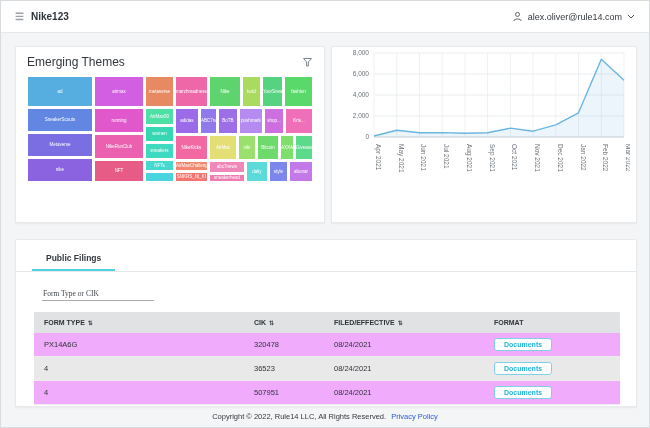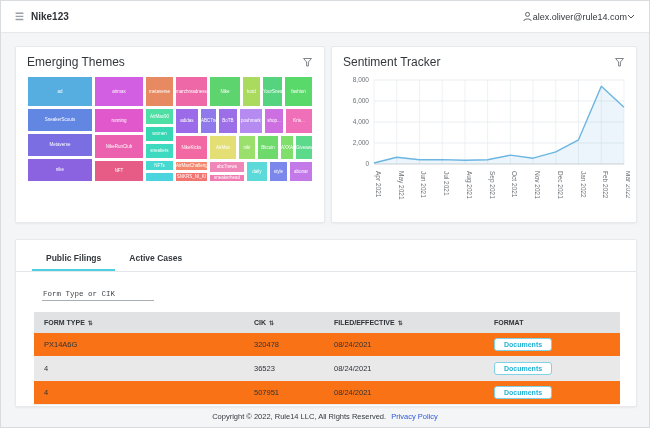--- a/index.html
+++ b/index.html
@@ -10,21 +10,21 @@
     position:relative;
     overflow:hidden;
     border:1px solid #d9dcdf;
   }
   
   .topbar{position:absolute;top:0;left:0;right:0;height:32px;background:#fff;
     border-bottom:1px solid #e6e8ea;display:flex;align-items:center;
     justify-content:space-between;padding:0 14px;}
   .brand{display:flex;align-items:center;gap:7px;font-size:10px;font-weight:bold;color:#2e3338;}
   .menu-ic{font-size:10px;color:#9aa0a6;cursor:pointer;}
-  .user{display:flex;align-items:center;font-size:9px;color:#34393e;cursor:pointer;}
+  .user{display:flex;align-items:center;gap:5px;font-size:9px;color:#34393e;cursor:pointer;}
   
   .card{position:absolute;background:#fff;border:1px solid #e7e9eb;border-radius:2px;
     box-shadow:0 1px 2px rgba(0,0,0,.05);}
   #card-themes{left:14px;top:45px;width:310px;height:177px;}
   #card-sentiment{left:330px;top:45px;width:306px;height:177px;}
   .card-hd{display:flex;justify-content:space-between;align-items:center;padding:8px 11px 5px;}
   .card-title{font-size:12px;color:#33383d;}
   .funnel{cursor:pointer;display:block;}
   
   .treemap{position:relative;margin:2px 11px 0;width:286px;height:106px;}
@@ -33,27 +33,27 @@
   
   #sent-svg{display:block;margin-left:6px;}
   
   #legal-card{left:14px;top:238px;width:622px;height:168px;}
   .legal-title{font-size:9px;color:#2e3338;padding:12px 0 0 18px;}
   .tabs{display:flex;margin-top:9px;border-bottom:1px solid #e4e7e9;padding-left:16px;}
   .tab{font-size:8.5px;color:#33383d;padding:4px 14px 6px;cursor:pointer;font-weight:600;}
   .tab.active{border-bottom:2px solid #4dd0e1;}
   .filter-field{margin:10px 0 0 26px;}
   .filter-field input{border:none;border-bottom:1px solid #a9aeb3;width:112px;font-size:7.5px;
-    padding:2px 1px;color:#33383d;background:transparent;outline:none;font-family:Liberation Mono, monospace;}
+    padding:2px 1px;color:#33383d;background:transparent;outline:none;font-family:Liberation Serif, serif;}
   .filter-field input::placeholder{color:#42474c;opacity:1;}
   table{border-collapse:collapse;margin:11px 18px 0;width:586px;table-layout:fixed;}
   th.c1{width:210px;} th.c2{width:80px;} th.c3{width:160px;} th.c4{width:136px;}
   thead th{background:#e1e2e3;font-size:7px;color:#2e3338;text-align:left;
     padding:7px 0 7px 10px;font-weight:bold;cursor:pointer;}
-  tbody td{font-size:7.5px;color:#2e3338;padding:5px 0 5px 10px;border-bottom:1px solid #ececec;background:#f97316;}
+  tbody td{font-size:7.5px;color:#2e3338;padding:5px 0 5px 10px;border-bottom:1px solid #ececec;background:#f0abfc;}
   tr.alt td{background:#e9e9ea;}
   .doc-btn{border:1px solid #7fd2e6;color:#22b3d9;background:#fff;border-radius:3px;
     font-size:7px;font-weight:bold;padding:2px 9px;cursor:pointer;font-family:inherit;}
   .sort{font-size:6px;color:#4a4f54;margin-left:3px;}
   
   .footer{position:absolute;left:0;right:0;top:411px;text-align:center;font-size:7.5px;color:#33383d;}
   .footer a{color:#2d5bd9;text-decoration:none;margin-left:3px;}
 </style>
 </head>
 <body>
@@ -118,26 +118,20 @@
       <div class="tm-cell" style="left: 148px; top: 96px; width: 33px; height: 10px; background: rgb(244, 116, 111); line-height: 8px;">SNKRS_NI_KI</div>
       <div class="tm-cell" style="left: 182px; top: 85px; width: 36px; height: 12px; background: rgb(239, 135, 185); line-height: 10px;">abc7news</div>
       <div class="tm-cell" style="left: 182px; top: 98px; width: 36px; height: 8px; background: rgb(240, 123, 179); line-height: 6px;">sneakerhead</div>
       <div class="tm-cell" style="left: 219px; top: 85px; width: 22px; height: 21px; background: rgb(92, 217, 217); line-height: 19px;">daily</div>
       <div class="tm-cell" style="left: 242px; top: 85px; width: 19px; height: 21px; background: rgb(124, 135, 235); line-height: 19px;">style</div>
       <div class="tm-cell" style="left: 262px; top: 85px; width: 24px; height: 21px; background: rgb(196, 121, 233); line-height: 19px;">abonar</div>
     </div>
 </div>
 
 <div class="card" id="card-sentiment">
-  <div class="card-hd">
-    <span class="card-title">Sentiment Tracker</span>
-    <svg class="funnel" width="11" height="11" viewBox="0 0 11 11">
-      <path d="M1.5,1.5 H9.5 L6.4,5 V9 H4.6 V5 Z" fill="none" stroke="#7e858b" stroke-width="1" stroke-linejoin="round"></path>
-    </svg>
-  </div>
   <svg id="sent-svg" width="292" height="150" viewBox="0 0 292 150">
       <line x1="36" y1="6" x2="36" y2="90" stroke="#eef1f3" stroke-width="1"></line>
       <line x1="58.72727272727273" y1="6" x2="58.72727272727273" y2="90" stroke="#eef1f3" stroke-width="1"></line>
       <line x1="81.45454545454545" y1="6" x2="81.45454545454545" y2="90" stroke="#eef1f3" stroke-width="1"></line>
       <line x1="104.18181818181819" y1="6" x2="104.18181818181819" y2="90" stroke="#eef1f3" stroke-width="1"></line>
       <line x1="126.9090909090909" y1="6" x2="126.9090909090909" y2="90" stroke="#eef1f3" stroke-width="1"></line>
       <line x1="149.63636363636363" y1="6" x2="149.63636363636363" y2="90" stroke="#eef1f3" stroke-width="1"></line>
       <line x1="172.36363636363637" y1="6" x2="172.36363636363637" y2="90" stroke="#eef1f3" stroke-width="1"></line>
       <line x1="195.0909090909091" y1="6" x2="195.0909090909091" y2="90" stroke="#eef1f3" stroke-width="1"></line>
       <line x1="217.8181818181818" y1="6" x2="217.8181818181818" y2="90" stroke="#eef1f3" stroke-width="1"></line>
@@ -167,21 +161,20 @@
       <text x="219.8181818181818" y="97" font-size="6.5" fill="#6b7177" transform="rotate(90 219.8181818181818 97)">Dec 2021</text>
       <text x="242.54545454545453" y="97" font-size="6.5" fill="#6b7177" transform="rotate(90 242.54545454545453 97)">Jan 2022</text>
       <text x="265.27272727272725" y="97" font-size="6.5" fill="#6b7177" transform="rotate(90 265.27272727272725 97)">Feb 2022</text>
       <text x="288" y="97" font-size="6.5" fill="#6b7177" transform="rotate(90 288 97)">Mar 2022</text>
     </svg>
 </div>
 
 <div class="card" id="legal-card">
   <div class="tabs">
     <div class="tab active">Public Filings</div>
-    <div class="tab">Active Cases</div>
   </div>
   <div class="filter-field">
     <input type="text" placeholder="Form Type or CIK" style="">
   </div>
   <table>
     <thead>
       <tr>
         <th class="c1">
           <span>FORM TYPE</span><span class="sort">⇅</span>
         </th>

